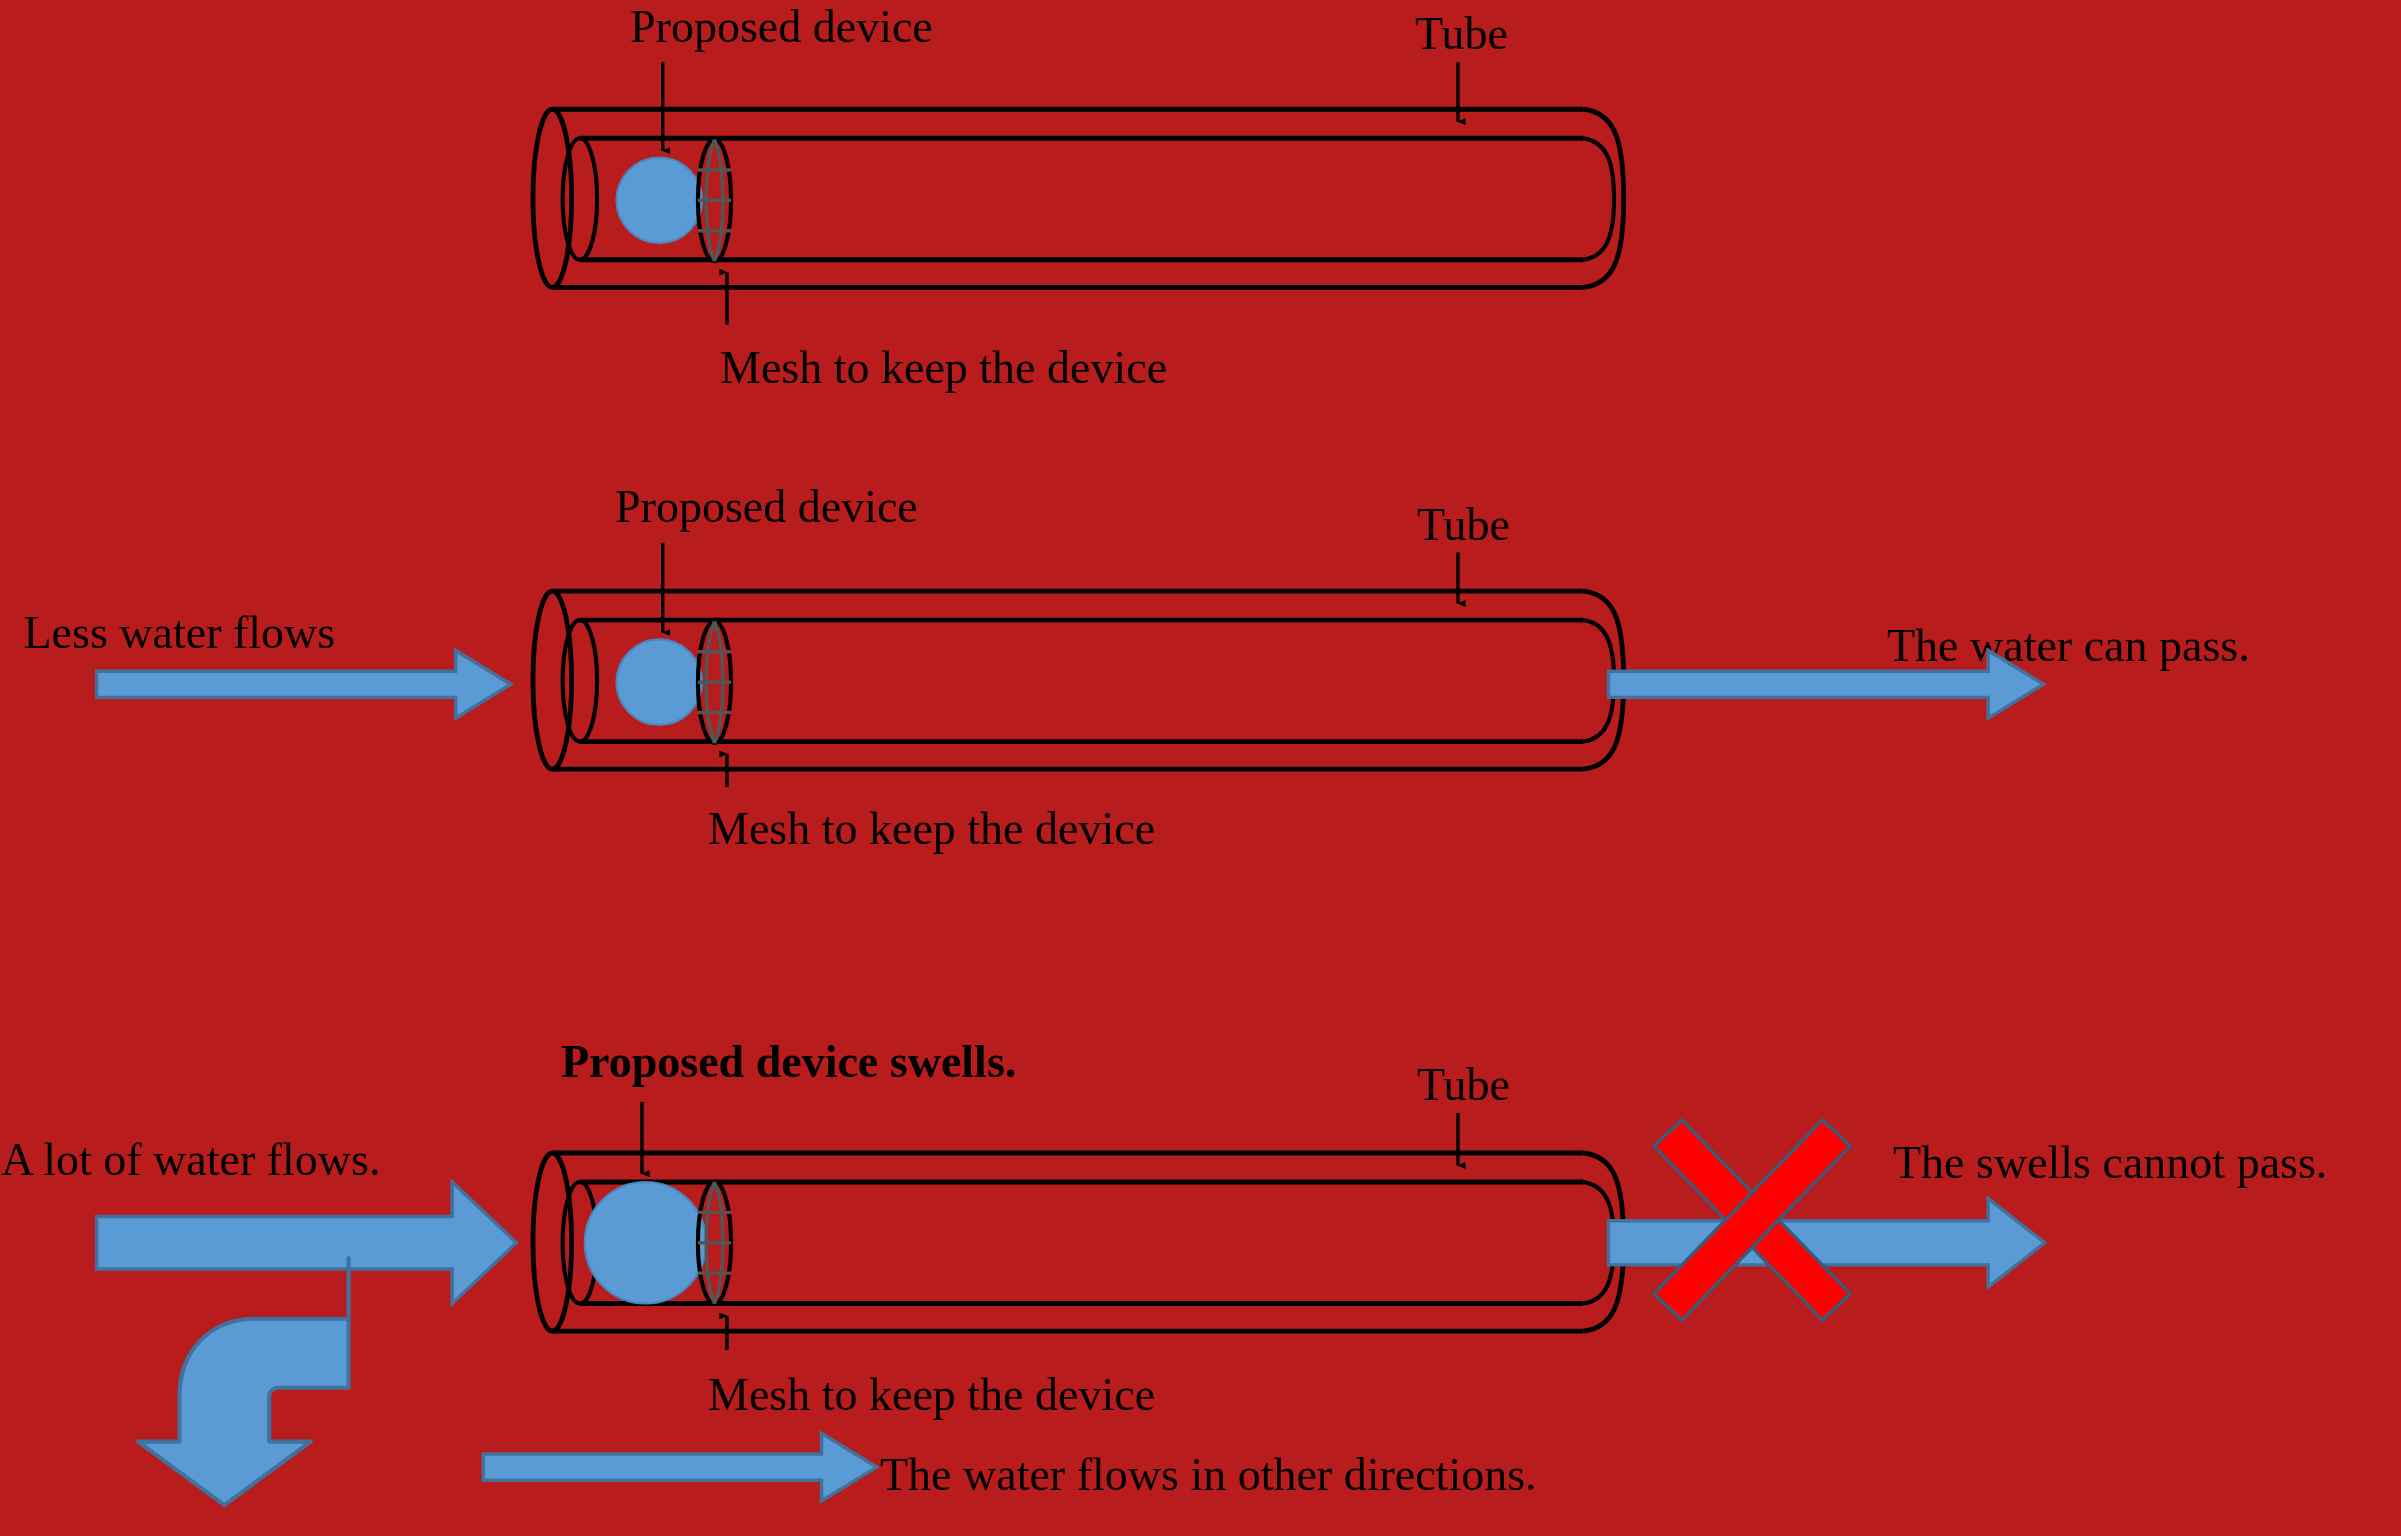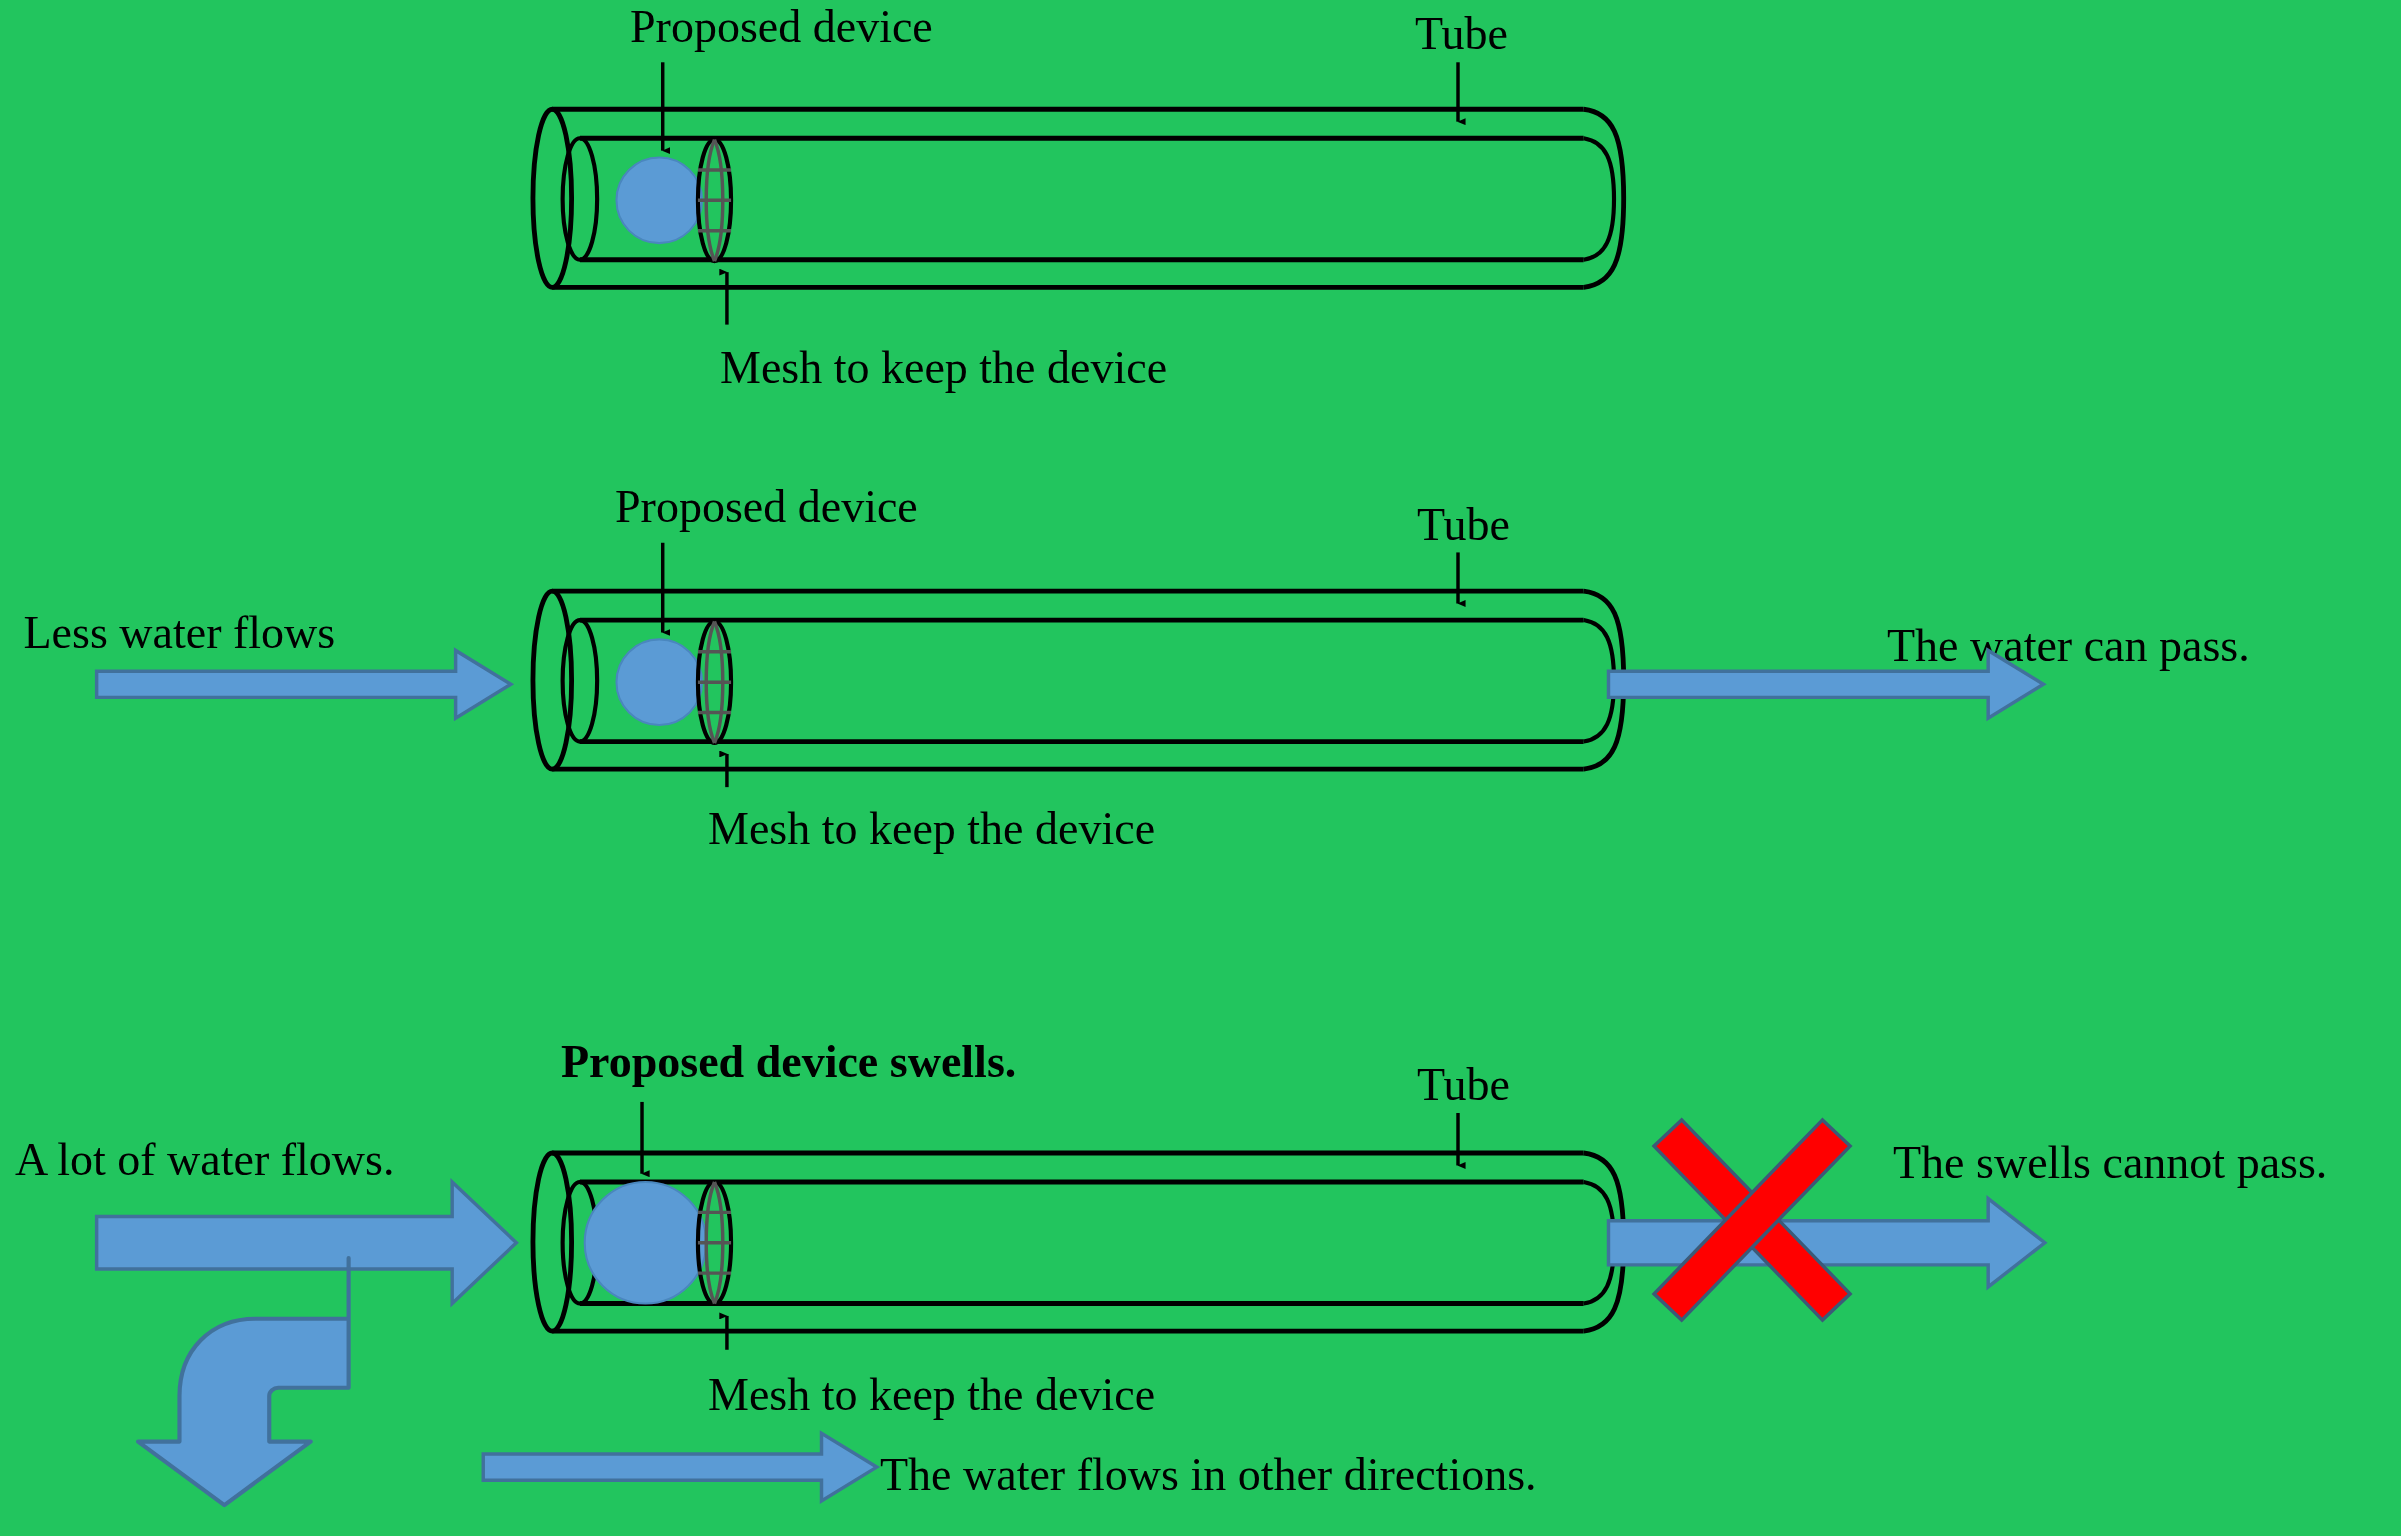--- a/index.html
+++ b/index.html
@@ -5,21 +5,21 @@
   html,body{margin:0;padding:0;background:#ffffff;}
   body{
     font-family:"Liberation Serif","DejaVu Serif",serif;
     color:#000;
     -webkit-font-smoothing:antialiased;
   }
   #stage{
     position:relative;
     width:2401px;
     height:1537px;
-    background:#22c55e;
+    background:#b91c1c;
     overflow:hidden;
   }
   .lbl{
     position:absolute;
     white-space:nowrap;
     color:#000;
     font-family:"Liberation Serif","DejaVu Serif",serif;
     line-height:1.05;
   }
   .svgfull{
@@ -41,21 +41,21 @@
 
   <div class="lbl" style="left:615px;top:483px;font-size:46px;">Proposed device</div>
   <div class="lbl" style="left:1417px;top:501px;font-size:46px;">Tube</div>
   <div class="lbl" style="left:708px;top:805px;font-size:46px;">Mesh to keep the device</div>
   <div class="lbl" style="left:23.5px;top:595px;font-size:46px;margin-top:14px;">Less water flows</div>
   <div class="lbl" style="left:1887px;top:622px;font-size:46px;">The water can pass.</div>
 
   <div class="lbl" style="left:561px;top:1038px;font-size:46px;font-weight:bold;">Proposed device swells.</div>
   <div class="lbl" style="left:1417px;top:1061px;font-size:46px;">Tube</div>
   <div class="lbl" style="left:708px;top:1371px;font-size:46px;">Mesh to keep the device</div>
-  <div class="lbl" style="left:15px;top:1136px;font-size:46px;">A lot of water flows.</div>
+  <div class="lbl" style="left:1px;top:1136px;font-size:46px;">A lot of water flows.</div>
   <div class="lbl" style="left:1893px;top:1139px;font-size:46px;">The swells cannot pass.</div>
   <div class="lbl" style="left:880px;top:1451px;font-size:46px;text-align:right;">The water flows in other directions.</div>
 
   <svg class="svgfull" viewBox="0 0 3478 2226">
     <defs>
       <marker id="arrowheadDown" markerWidth="10" markerHeight="12" refX="5" refY="11" orient="auto" markerUnits="userSpaceOnUse">
         <path d="M0,0 L10,0 L5,12 Z" fill="#000"></path>
       </marker>
       <marker id="arrowheadUp" markerWidth="10" markerHeight="12" refX="5" refY="11" orient="auto" markerUnits="userSpaceOnUse">
         <path d="M0,0 L10,0 L5,12 Z" fill="#000"></path>

